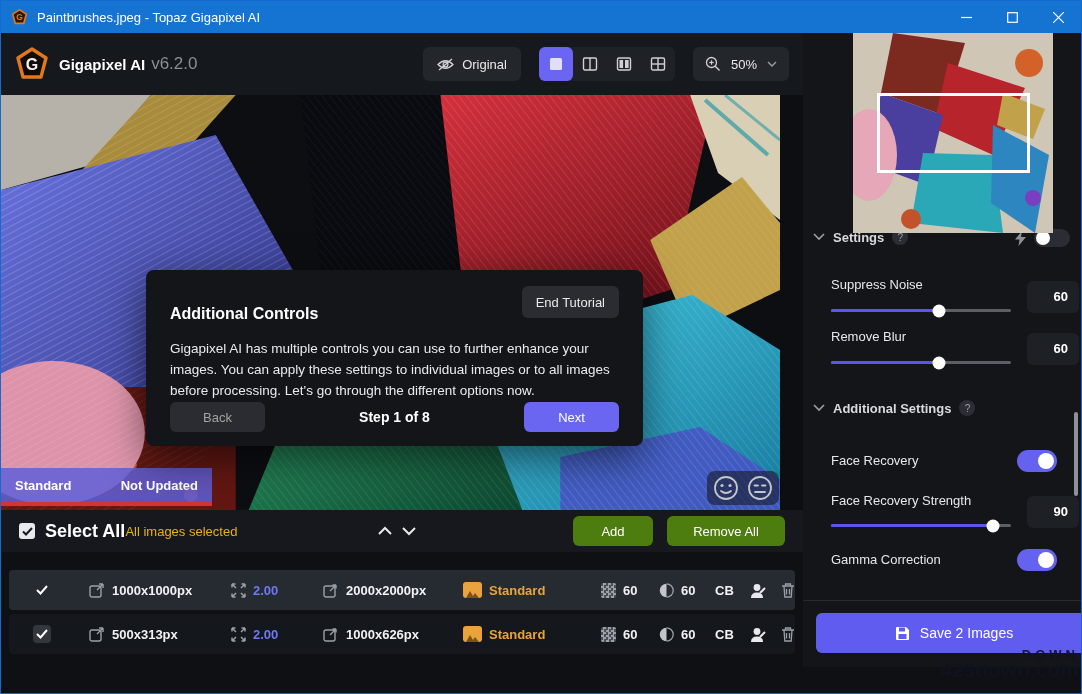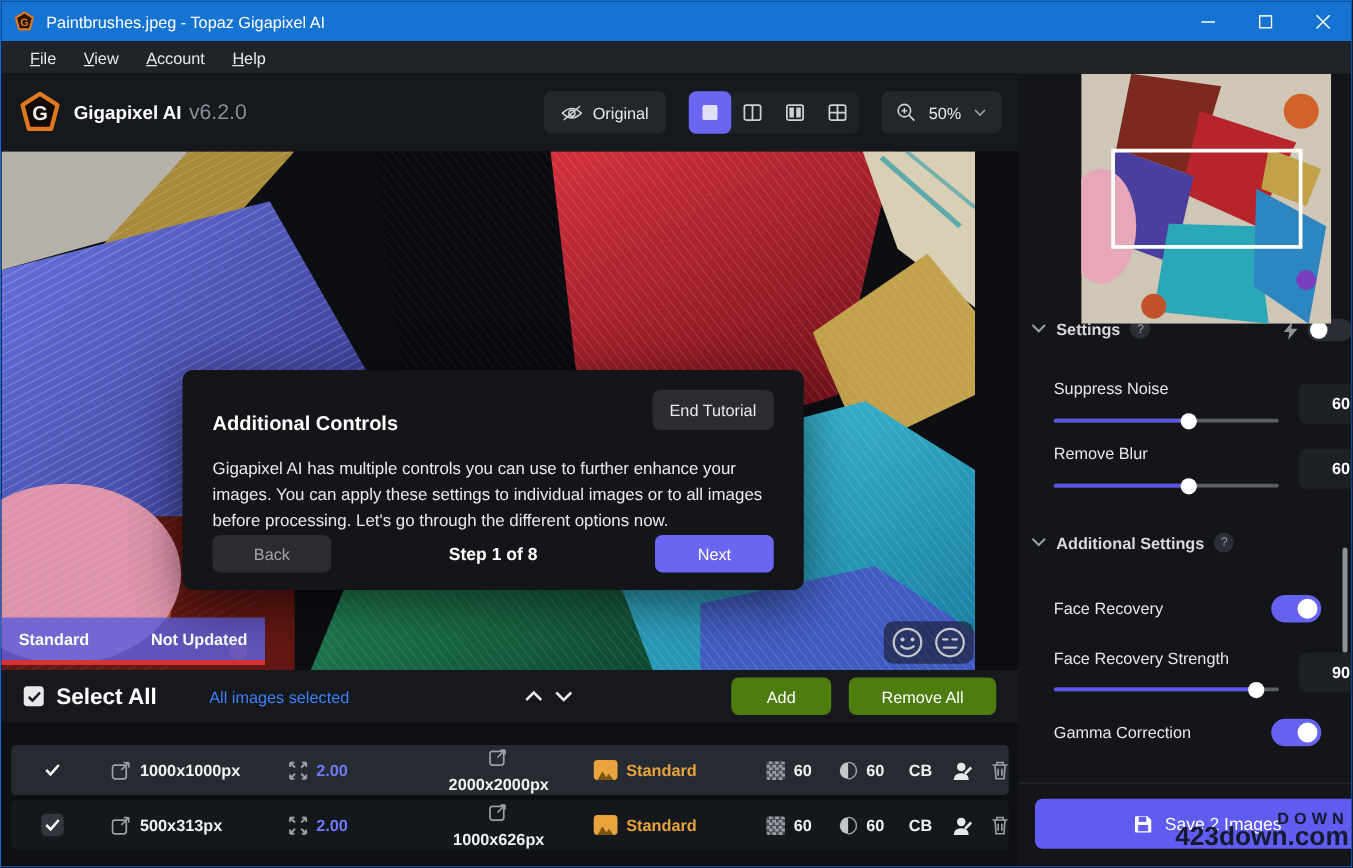--- a/index.html
+++ b/index.html
@@ -65,39 +65,39 @@
               border-radius:6px; font-family:inherit; }
   .dlg-step { flex:1; text-align:center; font-size:14px; font-weight:bold; color:#fff; }
   .dlg-next { background:#6a66f2; border:none; color:#fff; font-size:13px; width:95px; height:30px;
               border-radius:6px; font-family:inherit; }
 
   
   .selectbar { height:42px; background:#16181d; display:flex; align-items:center; padding:0 18px; }
   .chk { width:16px; height:16px; background:#e8e9eb; border-radius:3px; display:flex;
          align-items:center; justify-content:center; }
   .sel-label { font-size:18px; font-weight:bold; color:#fff; margin-left:10px; }
-  .sel-status { font-size:13px; color:#3b82f6; margin-left:42px; }
+  .sel-status { font-size:13px; color:#eab308; }
   .updown { display:flex; gap:8px; margin-left:140px; }
   .bar-btn { background:#4d7c0f; border:none; color:#fff; font-size:13px; height:30px;
              border-radius:6px; font-family:inherit; }
   .add-btn { width:80px; margin-left:auto; }
   .rem-btn { width:118px; margin-left:14px; }
 
   
   .rows { background:#0e1014; padding:18px 8px 0; display:flex; flex-direction:column; gap:4px; flex:1; }
   .frow { height:40px; border-radius:4px; display:flex; align-items:center; font-size:13px; font-weight:bold; }
   .frow.selected { background:#262b31; }
   .frow.dim { background:#14171c; }
   .fr-check { width:18px; height:18px; margin:0 0 0 24px; display:flex; align-items:center; justify-content:center; border-radius:4px; }
   .frow.dim .fr-check { background:#33373d; }
   .fr-cell { display:flex; align-items:center; gap:7px; color:#f0f1f3; }
   .c-in { width:142px; margin-left:38px; }
   .c-scale { width:92px; color:#6d79f5; }
   .c-scale .val { color:#6d79f5; }
-  .c-out { width:152px;flex-direction:column; }
+  .c-out { width:140px; }
   .c-mode { width:138px; color:#e8a33d; }
   .c-noise { width:58px; }
   .c-blur { width:56px; }
   .c-cb { width:34px; }
   .c-person { width:32px; }
   .icon-g { color:#9aa0a6; display:flex; }
   .mode-ic { width:19px; height:16px; background:#e8a33d; border-radius:3px;
              display:flex; align-items:flex-end; justify-content:center; overflow:hidden; }
   .noise-ic { width:15px; height:15px; border-radius:2px;
               background:repeating-conic-gradient(#9aa0a6 0 25%, #4b4f55 0 50%) 0 0/5px 5px; }
@@ -162,26 +162,20 @@
           </svg>
       </div>
       <div class="win-btn">
         <svg width="11" height="11" viewBox="0 0 11 11">
             <path d="M0 0 L11 11 M11 0 L0 11" stroke="#fff" stroke-width="1.2"></path>
           </svg>
       </div>
     </div>
   </div>
 
-  <div class="menubar">
-    <span class="mi">File</span>
-    <span class="mi">View</span>
-    <span class="mi">Account</span>
-    <span class="mi">Help</span>
-  </div>
 
   <div class="content">
 
     <div class="left">
 
       <div class="toolbar">
         <div class="brand">
           <svg width="34" height="34" viewBox="0 0 34 34">
             <path d="M17 2 L31 11 L26 30 L8 30 L3 11 Z" fill="#130b06" stroke="#e07820" stroke-width="3.4" stroke-linejoin="round"></path>
             <text x="17" y="23" font-size="16" font-weight="bold" fill="#f0f0f0" text-anchor="middle" font-family="Liberation Sans, sans-serif">G</text>

